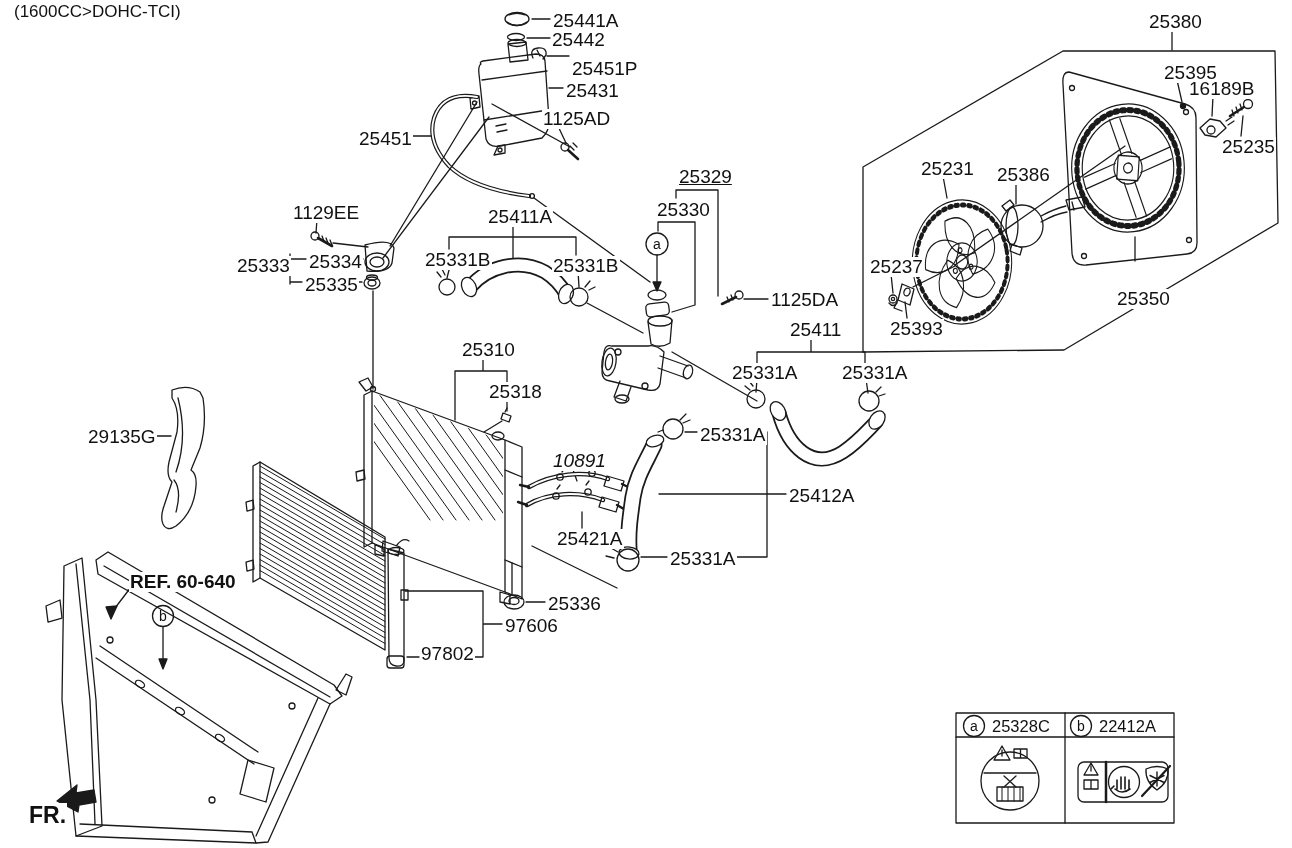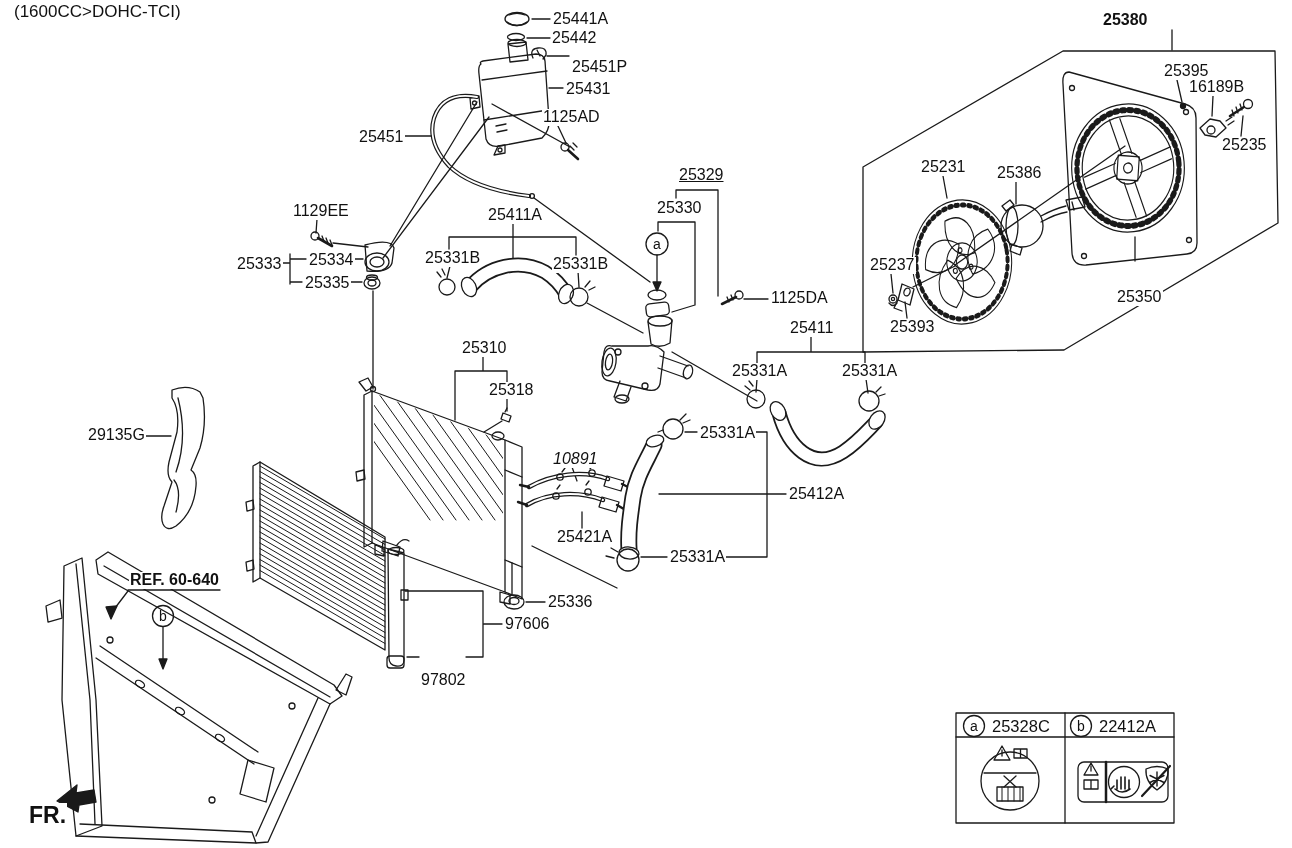--- a/index.html
+++ b/index.html
@@ -1,20 +1,20 @@
 <!DOCTYPE html>
 <html><head>
 <meta charset="utf-8">
 <style>
   html,body{margin:0;padding:0;background:#fff;}
   #stage{position:relative;width:1292px;height:848px;background:#fff;overflow:hidden;
          font-family:"Liberation Sans",sans-serif;color:#111;}
   #linework{position:absolute;left:0;top:0;}
   #labels{position:absolute;left:0;top:0;width:100%;height:100%;}
-  .plabel{position:absolute;font-size:16px;line-height:1.05;white-space:nowrap;
+  .plabel{position:absolute;font-size:19px;line-height:1.05;white-space:nowrap;
           background:#fff;padding:0 1px;color:#111;}
   svg *{vector-effect:none;}
 </style>
 </head>
 <body>
 
 <div id="stage">
 <svg id="linework" width="1292" height="848" viewBox="0 0 1292 848" fill="none" stroke="#1a1a1a" stroke-width="1.3" stroke-linecap="round" stroke-linejoin="round">
 
   <defs>
@@ -368,24 +368,24 @@
       <div class="plabel" style="left: 731px; top: 363px;">25331A</div>
       <div class="plabel" style="left: 841px; top: 363px;">25331A</div>
       <div class="plabel" style="left: 87px; top: 427px;">29135G</div>
       <div class="plabel" style="left: 699px; top: 425px;">25331A</div>
       <div class="plabel" style="left: 552px; top: 451px; font-style: italic;">10891</div>
       <div class="plabel" style="left: 788px; top: 486px;">25412A</div>
       <div class="plabel" style="left: 556px; top: 529px;">25421A</div>
       <div class="plabel" style="left: 669px; top: 549px;">25331A</div>
       <div class="plabel" style="left: 547px; top: 594px;">25336</div>
       <div class="plabel" style="left: 504px; top: 616px;">97606</div>
-      <div class="plabel" style="left: 420px; top: 672px;">97802</div>
+      <div class="plabel" style="left: 420px; top: 644px;">97802</div>
       <div class="plabel" style="left: 129px; top: 572px; font-weight: bold;">REF. 60-640</div>
       <div class="plabel" style="left: 28px; top: 803px; font-size: 23px; font-weight: bold;">FR.</div>
-      <div class="plabel" style="left: 1102px; top: 12px; font-weight: bold;">25380</div>
+      <div class="plabel" style="left: 1148px; top: 12px;">25380</div>
       <div class="plabel" style="left: 1163px; top: 63px;">25395</div>
       <div class="plabel" style="left: 1188px; top: 79px;">16189B</div>
       <div class="plabel" style="left: 1221px; top: 137px;">25235</div>
       <div class="plabel" style="left: 920px; top: 159px;">25231</div>
       <div class="plabel" style="left: 996px; top: 165px;">25386</div>
       <div class="plabel" style="left: 869px; top: 257px;">25237</div>
       <div class="plabel" style="left: 889px; top: 319px;">25393</div>
       <div class="plabel" style="left: 1116px; top: 260px; margin-top: 29px;">25350</div>
     </div>
 </div>

